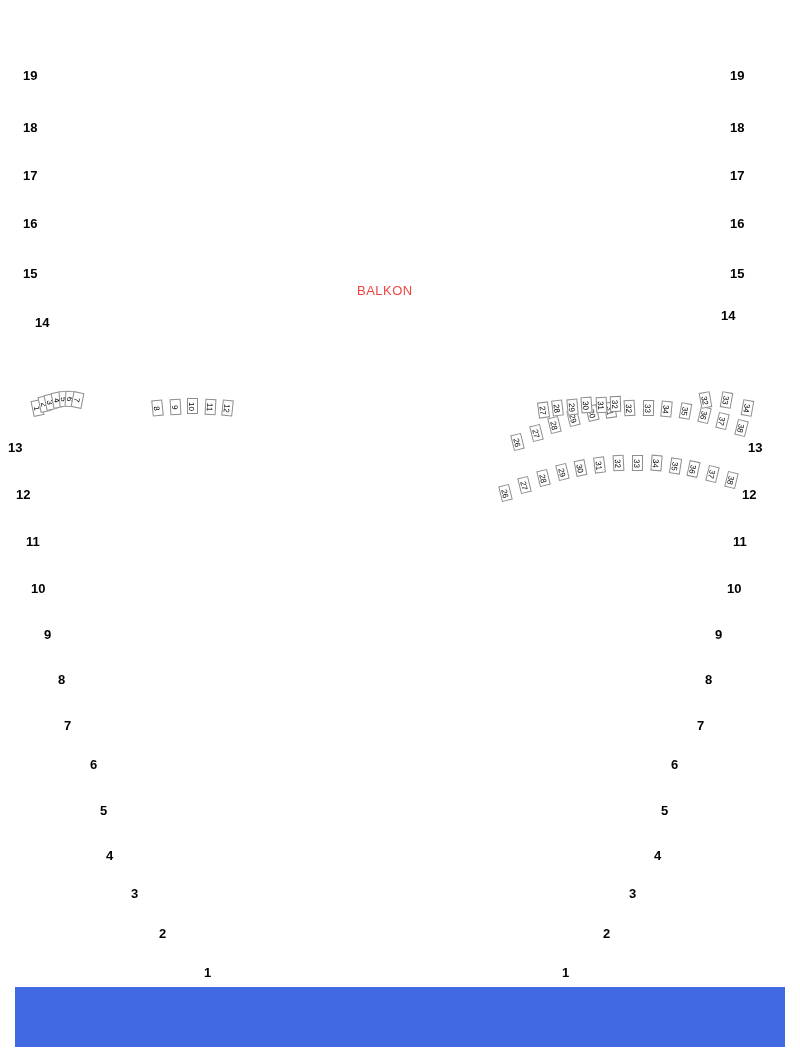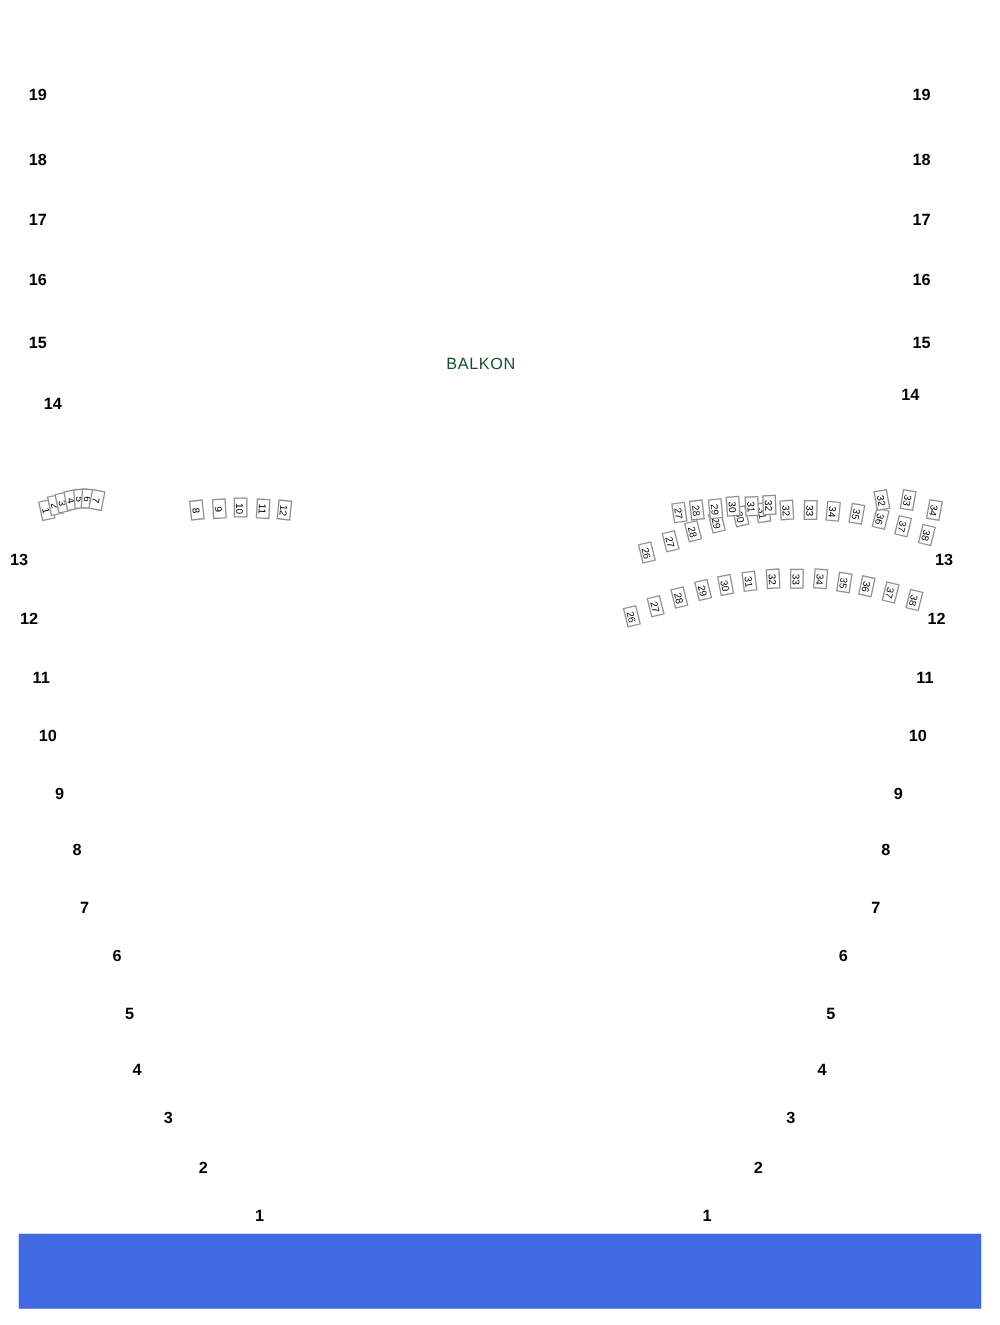--- a/index.html
+++ b/index.html
@@ -37,21 +37,21 @@
   .row-label {
     position: absolute;
     font-size: 13px;
     font-weight: bold;
     color: #000000;
     white-space: nowrap;
   }
   .section-label {
     position: absolute;
     font-size: 13px;
-    color: #14532d;
+    color: #ef4444;
     letter-spacing: 0.5px;
     white-space: nowrap;
   }
   .stage-bar {
     position: absolute;
     background: #4169e1;
   }
 </style>
 </head>
 <body>

